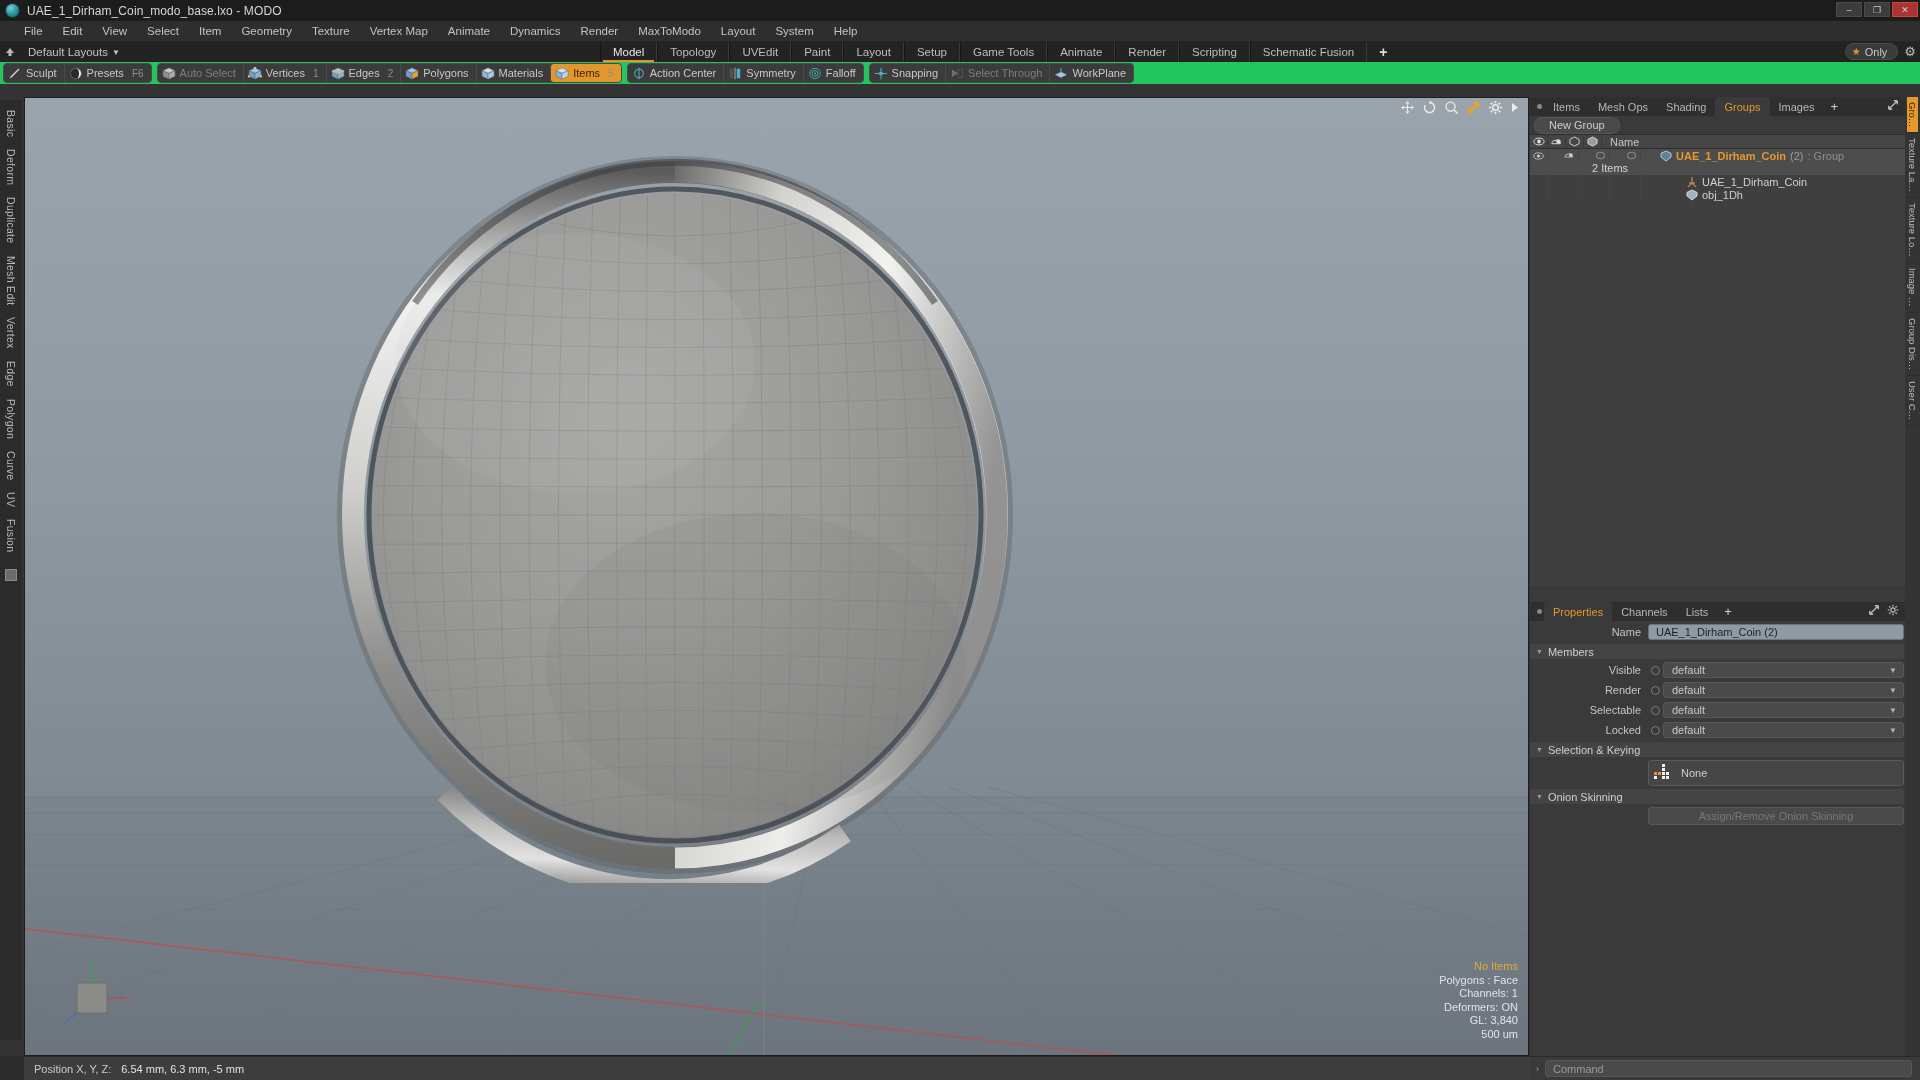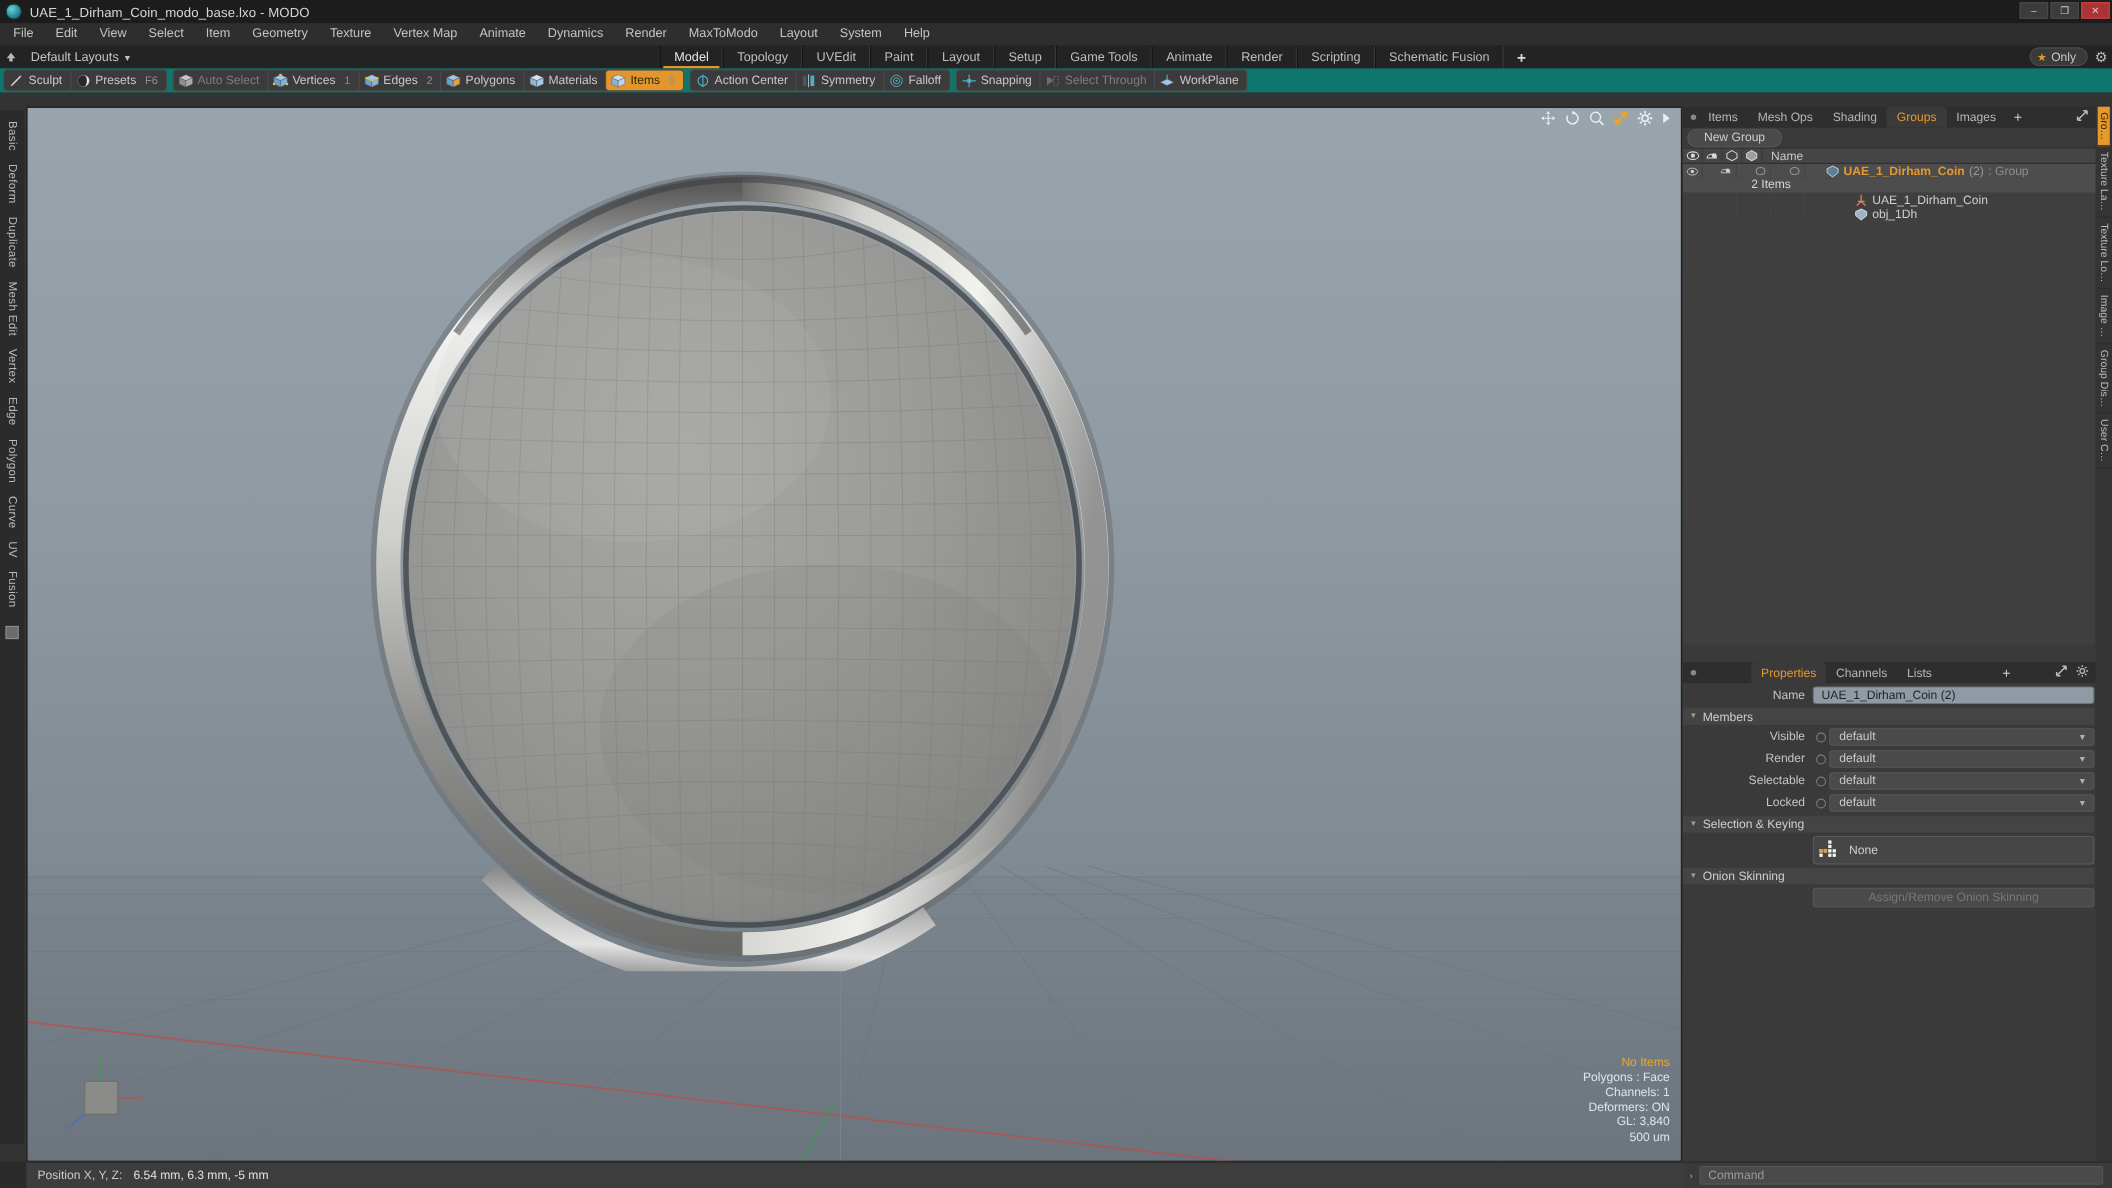--- a/index.html
+++ b/index.html
@@ -24,21 +24,21 @@
   }
   .tb-title { color: #d6d6d6; font-size: 12px; margin-left: 7px; letter-spacing: .1px; }
   .tb-btns { position: absolute; right: 2px; top: 2px; display: flex; gap: 2px; }
   .tb-btn {
     width: 26px; height: 15px; background: #3c3c3c; border: 1px solid #4a4a4a;
     color: #cfcfcf; font-size: 9px; display: flex; align-items: center; justify-content: center;
   }
   .tb-btn.close { background: #a33; border-color: #c44; }
 
   
-  .menubar { height: 21px; background: #2e2e2e; display: flex; align-items: center; padding-left: 2px; border-bottom: 1px solid #252525; }
+  .menubar { height: 21px; background: #2e2e2e; display: flex; align-items: center; padding-left: 14px; border-bottom: 1px solid #252525; }
   .menubar .mi { color: #c3c3c3; font-size: 11.5px; padding: 0 10px; line-height: 21px; white-space: nowrap; }
 
   
   .layoutrow { height: 20px; background: #232323; display: flex; align-items: center; position: relative; }
   .layout-home {
     width: 20px; height: 20px; display: flex; align-items: center; justify-content: center;
     color: #b8b8b8; font-size: 11px;
   }
   .layout-label { color: #c3c3c3; font-size: 11.5px; padding-left: 8px; }
   .layout-caret { color: #c3c3c3; font-size: 8px; margin-left: 4px; }
@@ -57,21 +57,21 @@
   .lt-right { position: absolute; right: 4px; top: 1px; display: flex; align-items: center; gap: 6px; }
   .only-btn {
     background: #3a3a3a; border: 1px solid #4d4d4d; border-radius: 9px; height: 17px;
     display: flex; align-items: center; padding: 0 10px 0 6px; gap: 4px;
   }
   .only-btn .star { color: #e0962c; font-size: 10px; }
   .only-btn span.lbl { color: #c9c9c9; font-size: 11px; }
   .gear-sm { color: #bbb; font-size: 13px; }
 
   
-  .toolbar { height: 22px; background: #0f766e; display: flex; align-items: center; padding: 1px 3px; gap: 0; }
+  .toolbar { height: 22px; background: #22c55e; display: flex; align-items: center; padding: 1px 3px; gap: 0; }
   .tgroup { display: flex; align-items: center; background: #3b3b3b; border: 1px solid #4a4a4a; border-radius: 4px; height: 20px; margin-right: 5px; }
   .titem { display: flex; align-items: center; height: 18px; padding: 0 7px 0 4px; gap: 4px; border-right: 1px solid #4a4a4a; position: relative; }
   .titem:last-child { border-right: none; }
   .titem .lab { color: #c8c8c8; font-size: 11px; white-space: nowrap; }
   .titem.dim .lab { color: #7e7e7e; }
   .titem.sel { background: #e2972e; border-radius: 3px; }
   .titem.sel .lab { color: #3a2600; }
   .titem .key { color: #8e8e8e; font-size: 10px; margin-left: 4px; }
   .ico { width: 14px; height: 13px; flex: none; display: block; }
 
@@ -144,21 +144,21 @@
   .tlabel { flex: 1; display: flex; align-items: center; padding-left: 6px; gap: 4px; font-size: 11px; color: #cfcfcf; }
   .tlabel .grp { color: #e5982e; font-weight: bold; }
   .tlabel .cnt { color: #9a9a9a; }
   .tlabel .typ { color: #8e8e8e; }
   .titems2 { font-size: 11px; color: #d4d4d4; padding-left: 62px; }
   .tree-scroll { position: absolute; right: 0; top: 0; bottom: 0; width: 9px; background: #333; }
   .tree-scroll i { position: absolute; top: 2px; left: 1px; width: 7px; height: 30px; background: #565656; border-radius: 3px; display: block; }
 
   
   .props { position: absolute; left: 0; right: 0; top: 505px; bottom: 0; background: #3a3a3a; }
-  .pr-tabrow { height: 19px; background: #2e2e2e; display: flex; align-items: stretch; position: relative; padding-left: 4px; gap: 48px; }
+  .pr-tabrow { height: 19px; background: #2e2e2e; display: flex; align-items: stretch; position: relative; padding-left: 4px; }
   .pr-row { display: flex; align-items: center; height: 18px; margin-top: 2px; padding-right: 16px; }
   .pr-lab { width: 118px; text-align: right; color: #c4c4c4; font-size: 11px; padding-right: 7px; }
   .pr-field {
     flex: 1; height: 16px; background: #8f9aa4; border: 1px solid #6c757d; border-radius: 3px;
     color: #1d2226; font-size: 11px; display: flex; align-items: center; padding-left: 7px;
   }
   .pr-sect {
     height: 15px; background: #444; display: flex; align-items: center; gap: 5px;
     color: #cfcfcf; font-size: 11px; margin-top: 3px; padding-left: 6px; margin-right: 16px;
   }

